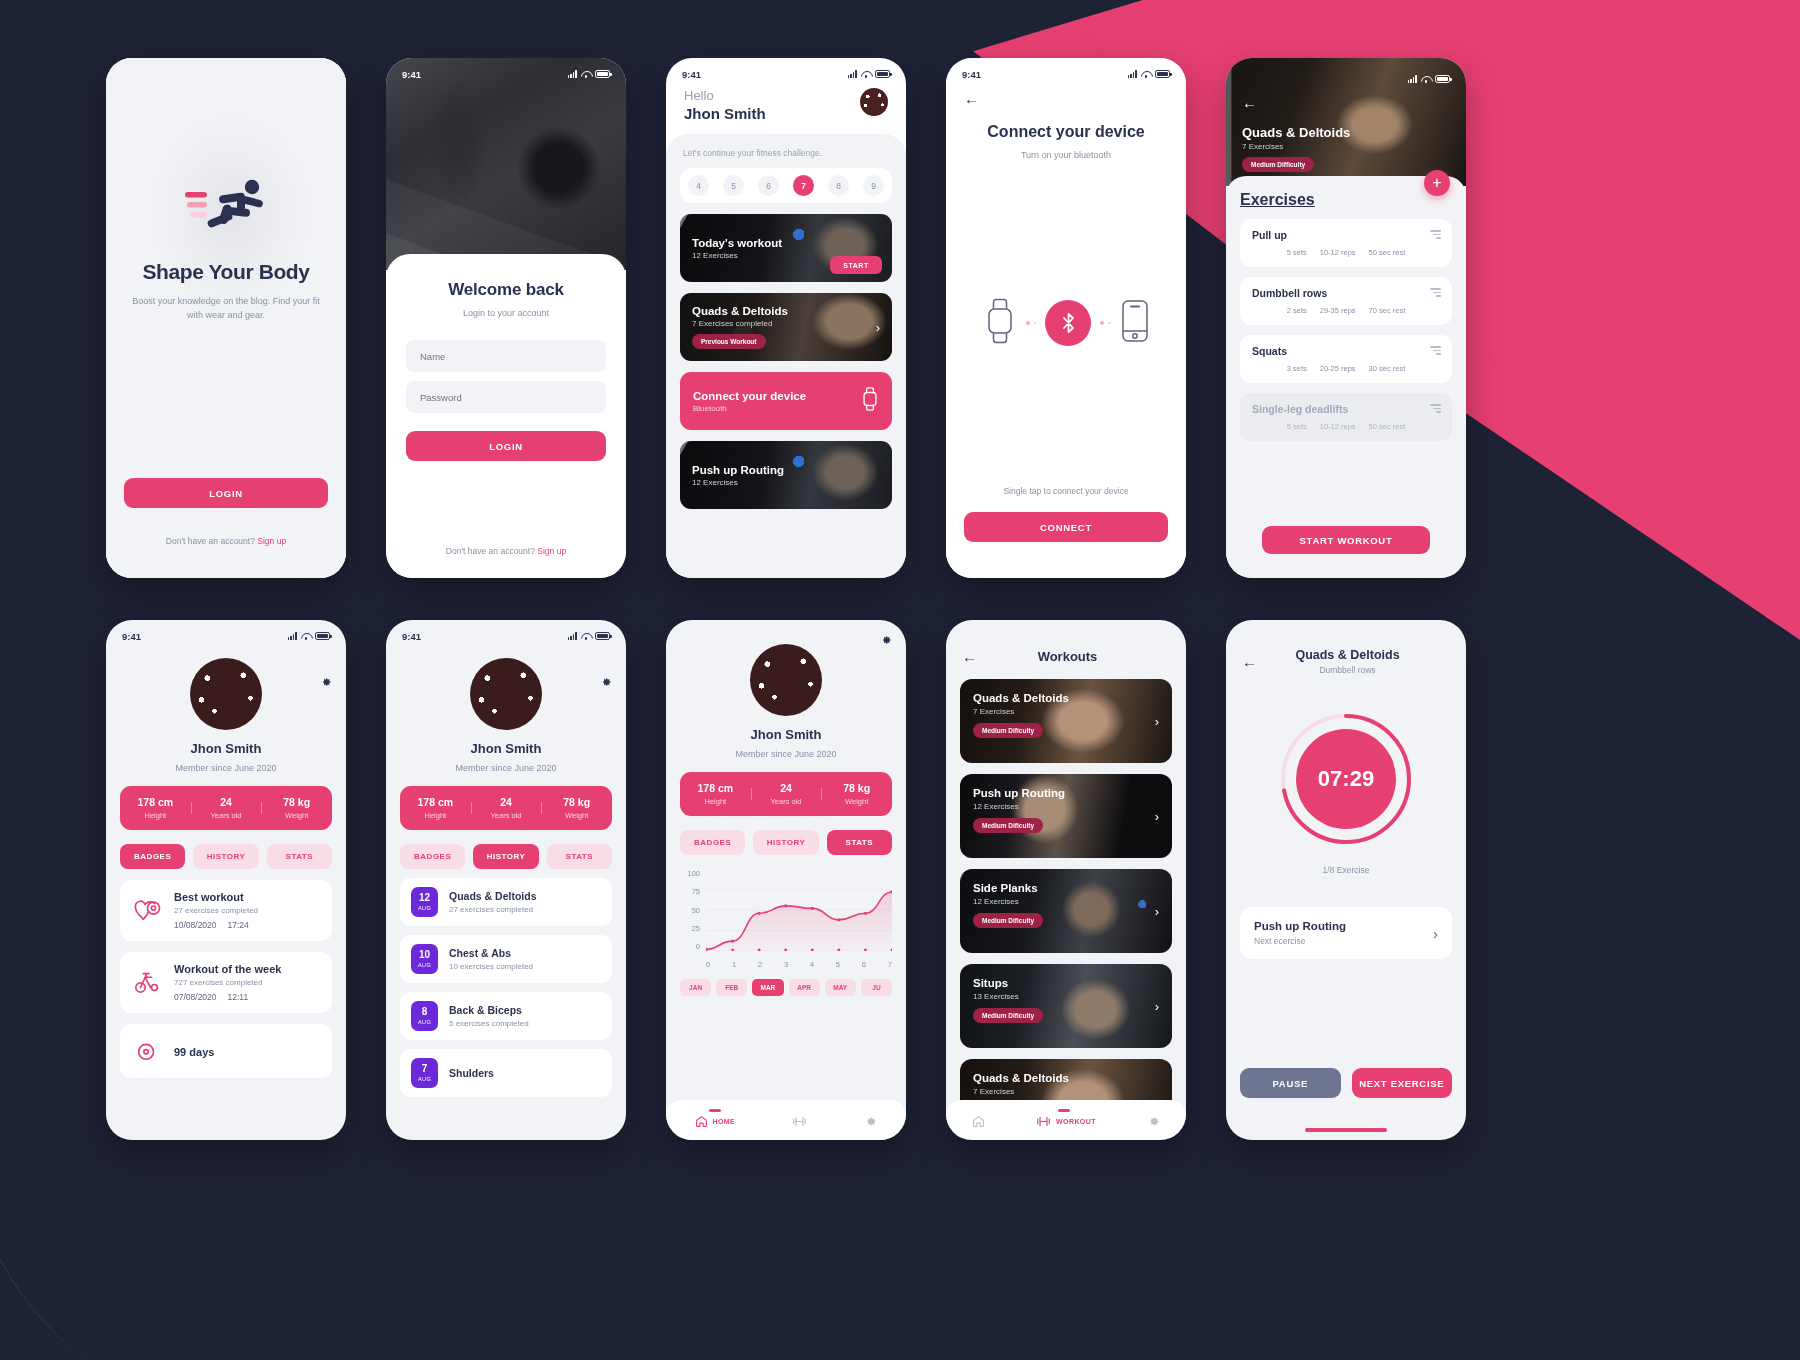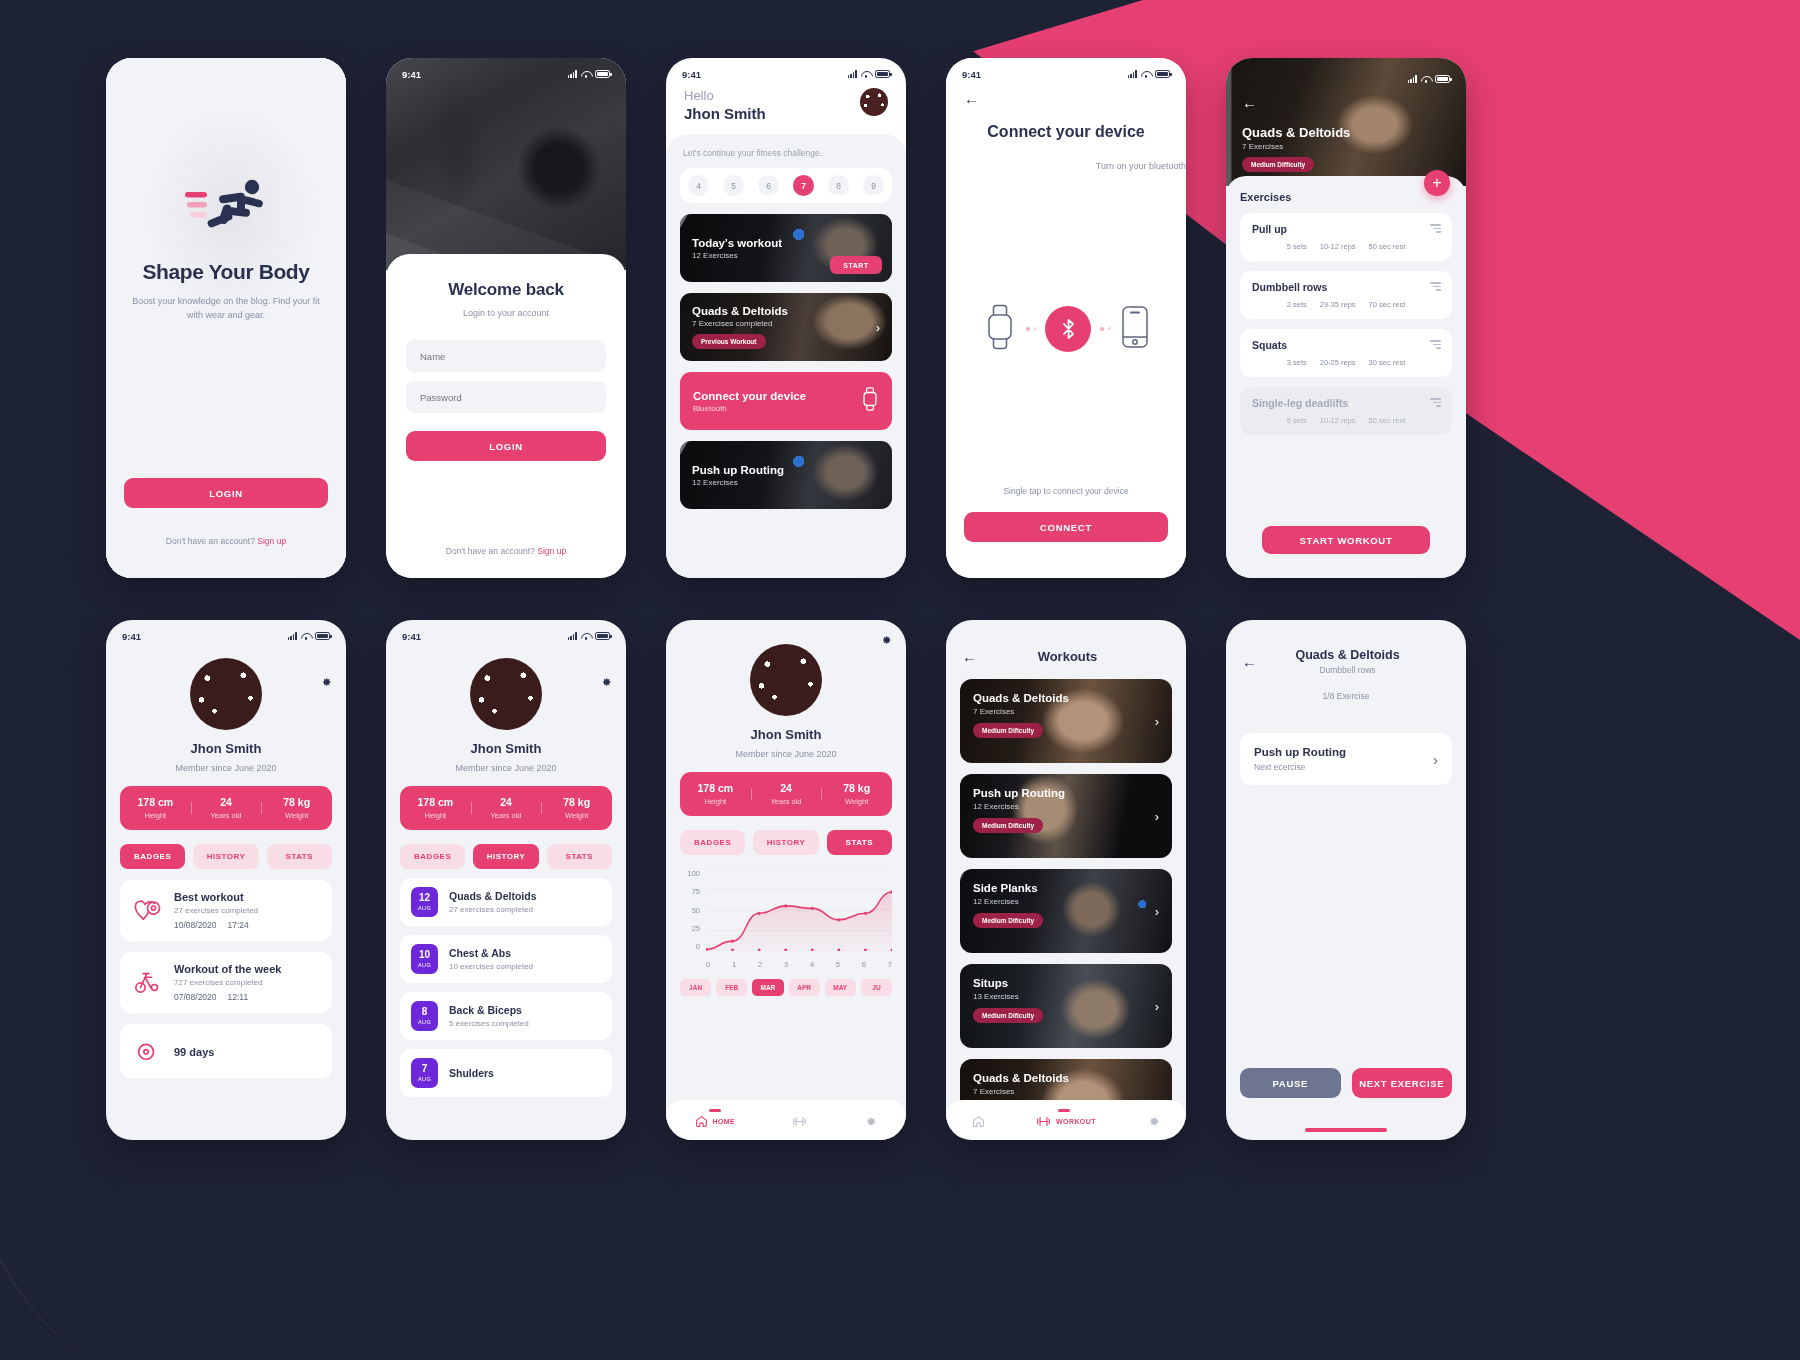--- a/index.html
+++ b/index.html
@@ -177,21 +177,21 @@
   .chev { position:absolute; right:12px; top:50%; transform:translateY(-50%); z-index:3; color:#fff; font-size:13px; }
   .connect-card { margin-top:11px; background:#e63f72; border-radius:11px; height:58px; padding:0 13px;
                   display:flex; align-items:center; justify-content:space-between;}
   .cc-t{font-size:11.5px;font-weight:bold;color:#fff;}
   .cc-s{font-size:8px;color:#fbd3de;margin-top:2px;}
 
   
   .s4 { display:flex; flex-direction:column; height:100%; background:#fff;}
   .backarrow { font-size:15px; color:#2b3150; padding:6px 18px 0; cursor:pointer; }
   .s4-title { text-align:center; font-size:16px; font-weight:bold; color:#2b3150; margin-top:16px;}
-  .s4-sub { text-align:right; font-size:9px; color:#8a90a6; margin-top:20px;}
+  .s4-sub { text-align:center; font-size:9px; color:#8a90a6; margin-top:9px;}
   .s4-ill { flex:1; display:flex; align-items:center; justify-content:center; gap:9px;}
   .bt-circle { width:46px;height:46px;border-radius:50%;background:#e63f72;display:flex;align-items:center;justify-content:center;}
   .dots { display:flex; align-items:center; gap:4px;}
   .dots i{display:block;border-radius:50%;background:#f3aabf;}
   .dots i:nth-child(1){width:4px;height:4px;}
   .dots i:nth-child(2){width:2.5px;height:2.5px;background:#f8cfdc;}
   .s4-hint { text-align:center; font-size:8.5px; color:#8a90a6; margin-bottom:16px;}
   .s4-btn { margin:0 18px 36px; height:30px;}
 
   
@@ -201,21 +201,21 @@
     background:radial-gradient(ellipse 52px 40px at 62% 52%, #a1846a 0 42%, rgba(0,0,0,0) 74%),
                linear-gradient(90deg, rgba(200,205,215,0.35) 0 2%, rgba(0,0,0,0) 2.5%) 34% 6%/100% 12%;}
   .s5-hero > * { position:relative; z-index:2;}
   .s5-title{font-size:13px;font-weight:bold;color:#fff;margin-top:14px;}
   .s5-sub{font-size:8px;color:#cfd2dc;margin-top:2px;}
   .diff-badge{display:inline-flex;background:#9e2147;color:#fff;font-size:6.5px;font-weight:bold;padding:4px 9px;border-radius:9px;margin-top:6px;}
   .fab { position:absolute; right:16px; top:112px; width:26px;height:26px;border-radius:50%;background:#e63f72;
          color:#fff;font-size:16px;display:flex;align-items:center;justify-content:center;z-index:8;
          box-shadow:0 3px 9px rgba(230,63,114,.45); }
   .s5-sheet { position:absolute; left:0; right:0; top:118px; bottom:0; background:#f2f3f6; border-radius:20px 20px 0 0; padding:15px 14px 0;}
-  .s5-h { font-size:11px; font-weight:bold; color:#2b3150; }
+  .s5-h { font-size:16px; font-weight:bold; color:#2b3150;text-decoration:underline; }
   .ex-row { background:#fff; border-radius:11px; padding:10px 12px; margin-top:10px; position:relative;}
   .ex-row.dim { background:#ebecef; }
   .ex-name { font-size:10.5px; font-weight:bold; color:#2b3150;}
   .ex-row.dim .ex-name { color:#a3a8ba;}
   .ex-meta { display:flex; gap:13px; margin-top:7px; font-size:7.5px; color:#8a90a6;justify-content:center;}
   .ex-row.dim .ex-meta { color:#aeb2c2;}
   .lines { position:absolute; right:11px; top:11px; display:flex; flex-direction:column; gap:2px; align-items:flex-end;}
   .lines i{display:block;height:1.6px;background:#b9bdcb;border-radius:1px;}
   .lines i:nth-child(1){width:11px;} .lines i:nth-child(2){width:8px;} .lines i:nth-child(3){width:5px;}
   .s5-start { position:absolute; left:36px; right:36px; bottom:24px; height:28px; }
@@ -936,20 +936,28 @@
 
   <div class="phone">
     <div style="padding-top:22px;"></div>
     <div class="tm-head">
       <div style="font-size:15px;color:#2b3150;cursor:pointer;">←</div>
       <div class="tm-c">
         <div class="tm-t">Quads &amp; Deltoids</div>
         <div class="tm-s">Dumbbell rows</div>
       </div>
     </div>
+    <div class="ring-wrap">
+      <svg width="140" height="140" viewBox="0 0 140 140">
+        <circle cx="70" cy="70" r="63" fill="none" stroke="#f7dbe5" stroke-width="4"></circle>
+        <circle id="progress-arc" cx="70" cy="70" r="63" fill="none" stroke="#e63f72" stroke-width="4" stroke-linecap="round" transform="rotate(-90 70 70)" stroke-dasharray="285.00528553366604 395.84067435231395"></circle>
+        <circle cx="70" cy="70" r="50" fill="#e63f72"></circle>
+        <text id="timer-value" x="70" y="77" text-anchor="middle" font-family="Liberation Sans, sans-serif" font-size="22" font-weight="bold" fill="#ffffff">07:29</text>
+      </svg>
+    </div>
     <div class="tm-count">1/8 Exercise</div>
     <div class="next-card">
       <div style="flex:1">
         <div class="nc-t">Push up Routing</div>
         <div class="nc-s">Next ecercise</div>
       </div>
       <span style="color:#5d647e;font-size:15px;">›</span>
     </div>
     <div class="tm-btns">
       <button class="btn gray">PAUSE</button>

